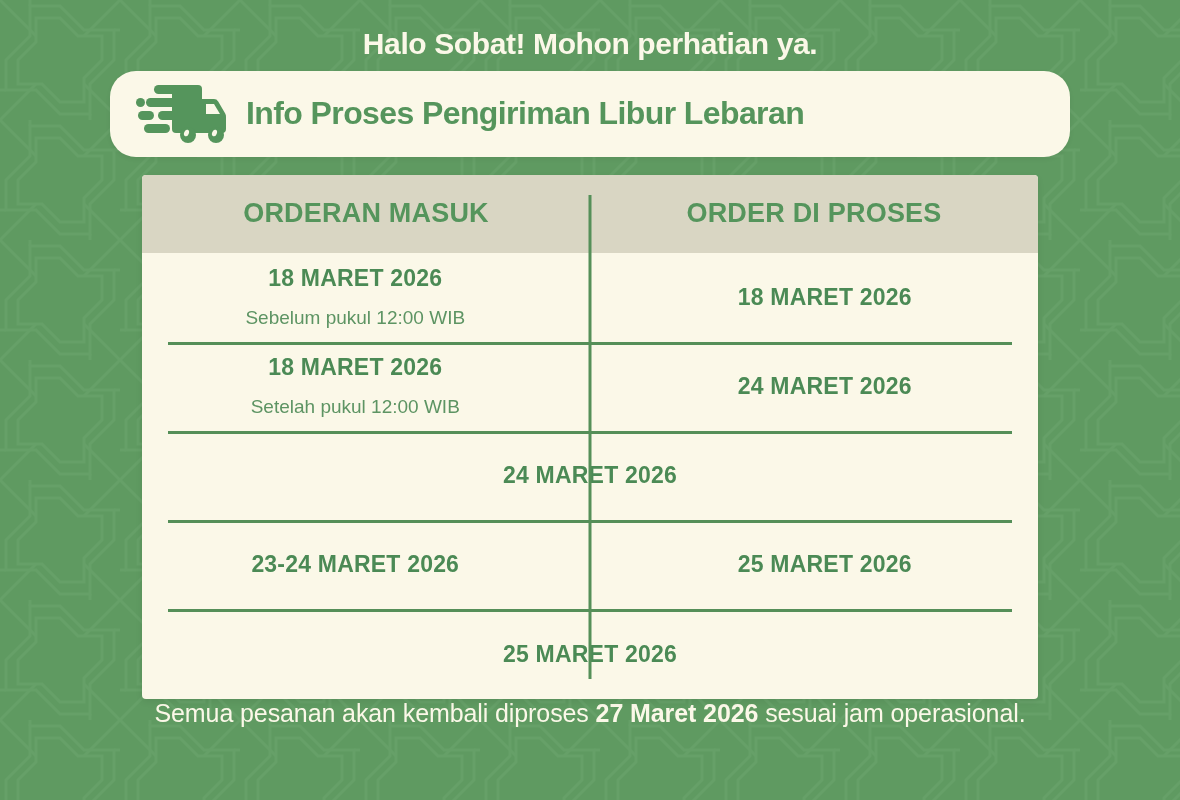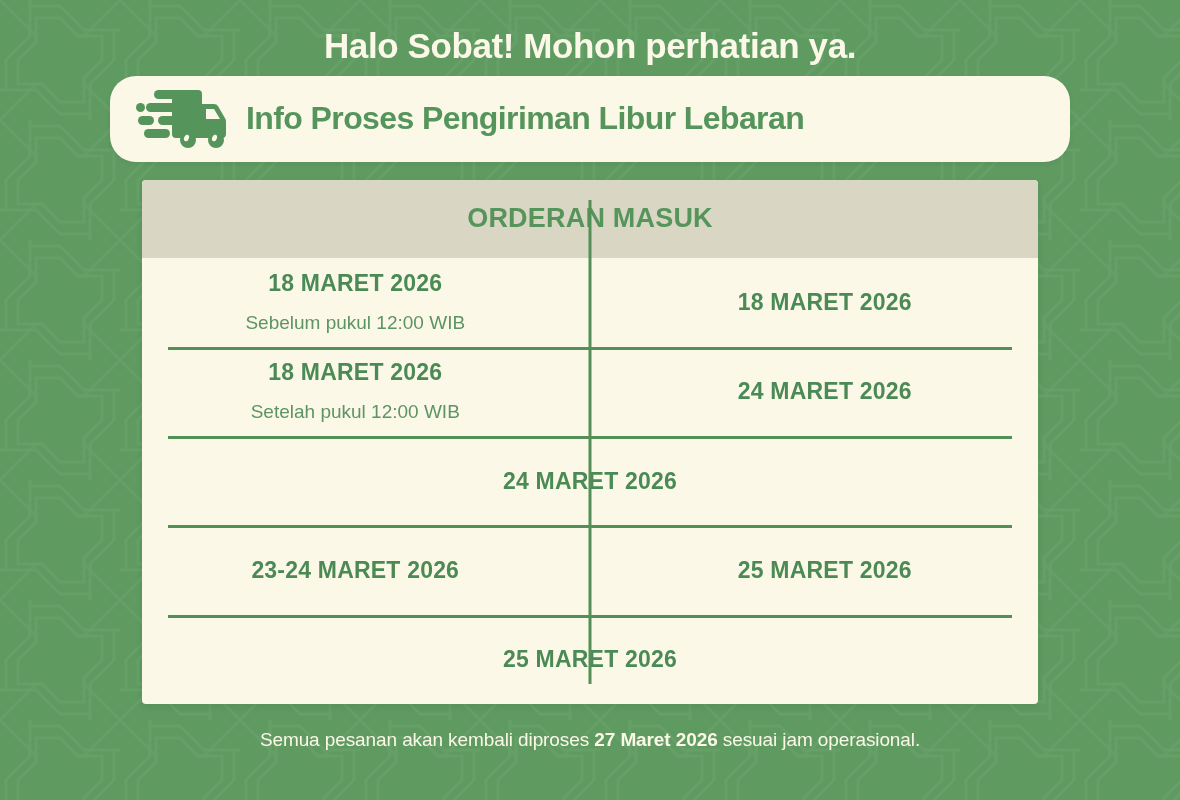--- a/index.html
+++ b/index.html
@@ -32,21 +32,21 @@
     width: 1180px;
     height: 800px;
     display: flex;
     flex-direction: column;
     align-items: center;
   }
 
   
   .headline {
     margin-top: 28px;
-    font-size: 35px;
+    font-size: 30px;
     font-weight: bold;
     color: #fbf8e8;
     letter-spacing: -0.4px;
     text-align: center;
     line-height: 1.05;
   }
 
   
   .banner {
     margin-top: 11px;
@@ -161,22 +161,21 @@
   .cell-sub {
     font-size: 19px;
     font-weight: normal;
     color: #5d9463;
     line-height: 1.25;
     margin-top: 15px;
   }
 
   
   .footnote {
-    margin-top: 25px;
-    font-size: 19px;
+    font-size: 25px;
     color: #fbf8e8;
     font-weight: bold;
     letter-spacing: -0.1px;
     text-align: left;
   }
   .footnote .light { font-weight: normal; }
 </style>
 </head>
 <body>
 
@@ -230,20 +229,21 @@
     </svg>
     <div class="banner-title">Info Proses Pengiriman Libur Lebaran</div>
   </div>
 
   <div class="table-card">
 
     <div class="v-divider"></div>
 
     <div class="thead">
       <div class="th">ORDERAN MASUK</div>
+      <div class="th">ORDER DI PROSES</div>
     </div>
 
     <div class="tbody">
 
       <div class="trow">
         <div class="td">
           <div class="cell-main">18 MARET 2026</div>
           <div class="cell-sub">Sebelum pukul 12:00 WIB</div>
         </div>
         <div class="td">

